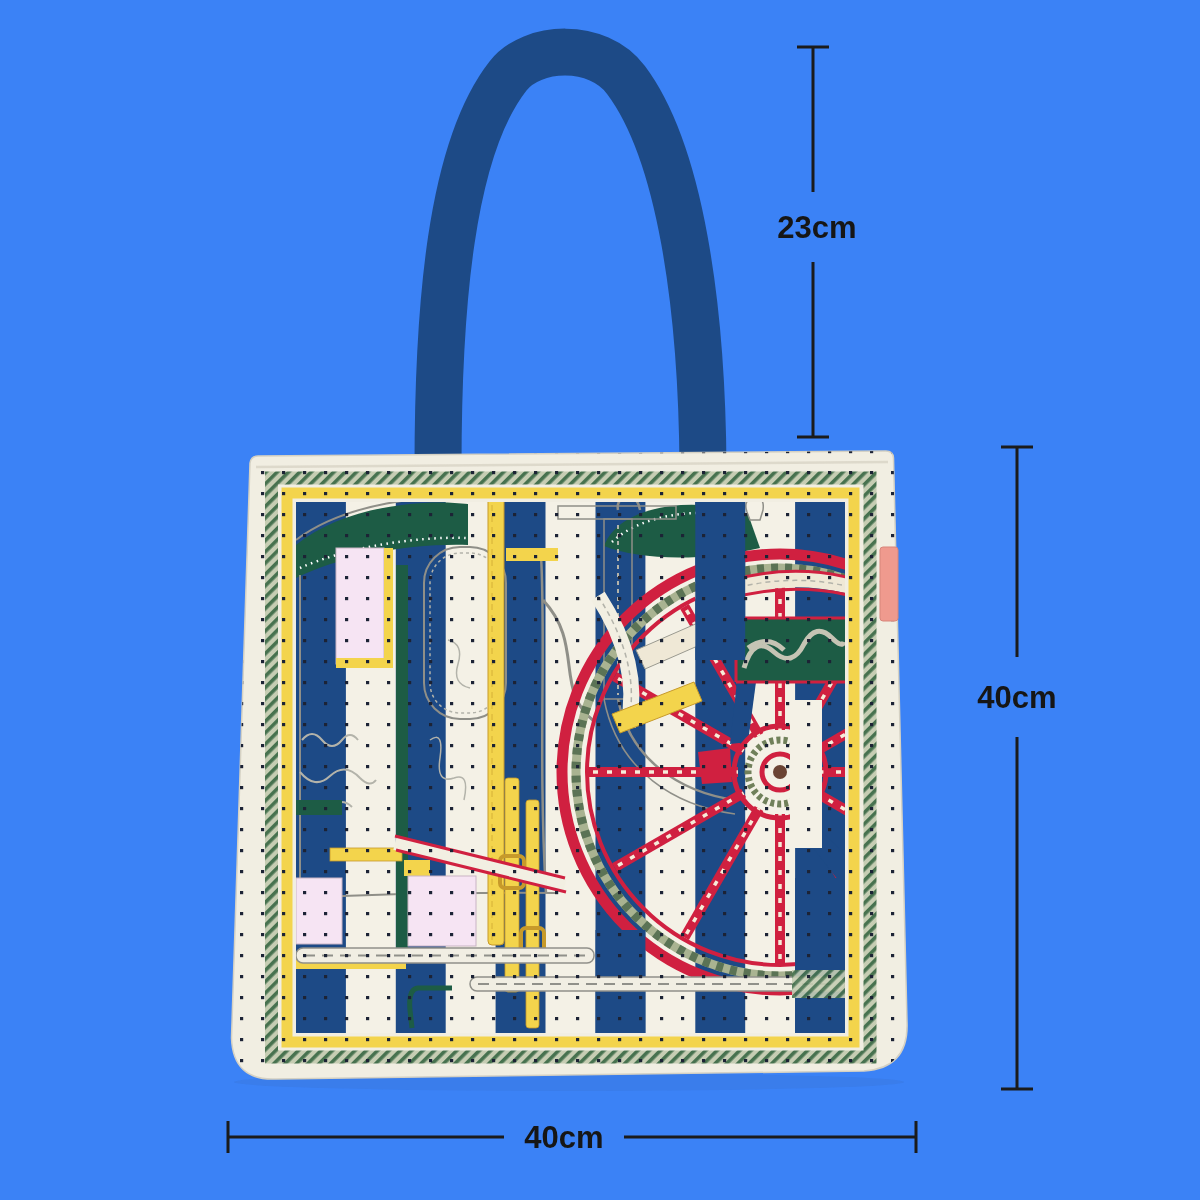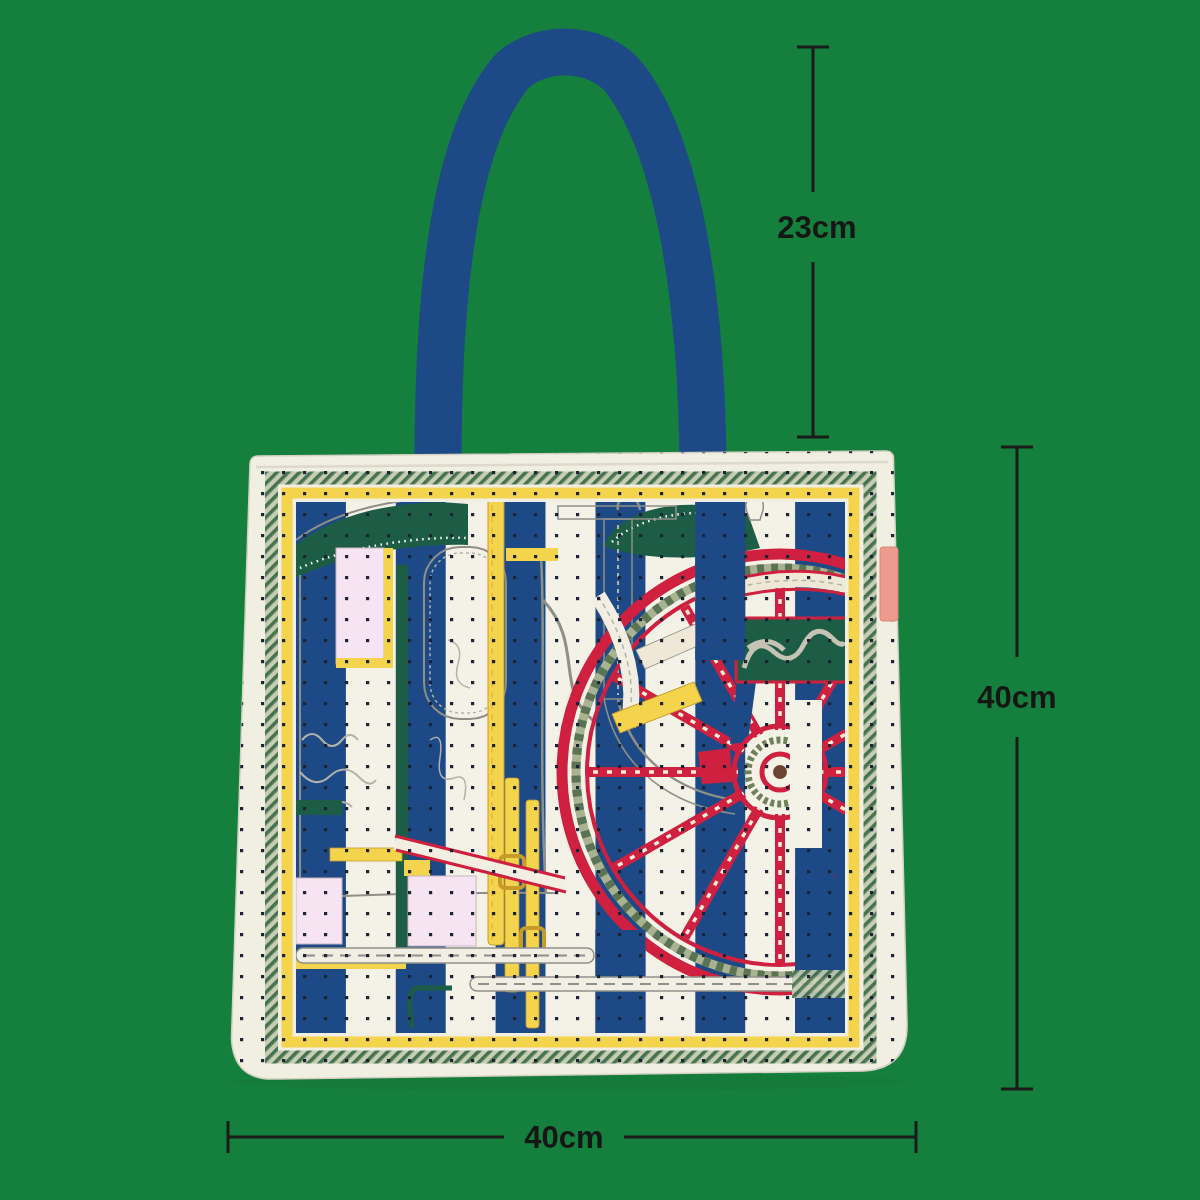--- a/index.html
+++ b/index.html
@@ -2,21 +2,21 @@
 <html style="--navy: #1d4a86; --cream: #f1eee2; --cream2: #f4f1e6; --yellow: #f3d44c; --red: #d02040; --dgreen: #1d5c45; --pink: #f6e4f3; --tag: #ef9a8e; --dot: #1c2335; --rope-light: #c6cdb3; --rope-dark: #47724f; --gray: #8f8f88; --dim: #1b1b1b;"><head>
 <meta charset="utf-8">
 <style>
   :root{
     --navy:#1d4a86; --cream:#f1eee2; --cream2:#f4f1e6; --yellow:#f3d44c;
     --red:#d02040; --dgreen:#1d5c45; --pink:#f6e4f3; --tag:#ef9a8e;
     --dot:#1c2335; --rope-light:#c6cdb3; --rope-dark:#47724f; --gray:#8f8f88;
     --dim:#1b1b1b;
   }
   html,body{margin:0;padding:0;background:#ffffff;}
-  .stage{position:relative;width:1200px;height:1200px;background:#15803d;overflow:hidden;
+  .stage{position:relative;width:1200px;height:1200px;background:#3b82f6;overflow:hidden;
          font-family:"Liberation Sans",sans-serif;}
   svg{position:absolute;inset:0;display:block;}
   .f-navy{fill:var(--navy)} .f-cream{fill:var(--cream)} .f-cream2{fill:var(--cream2)}
   .f-yellow{fill:var(--yellow)} .f-red{fill:var(--red)} .f-green{fill:var(--dgreen)}
   .f-pink{fill:var(--pink)} .f-tag{fill:var(--tag)} .f-dot{fill:var(--dot)}
   .s-red{stroke:var(--red);fill:none} .s-yellow{stroke:var(--yellow);fill:none}
   .s-green{stroke:var(--dgreen);fill:none} .s-gray{stroke:var(--gray);fill:none}
   .s-chain{stroke:#b3b3aa;fill:none} .s-navy{stroke:var(--navy);fill:none}
   .s-gold{stroke:#c79a2a;fill:none}
   .dim-line{stroke:var(--dim);stroke-width:3;fill:none}

